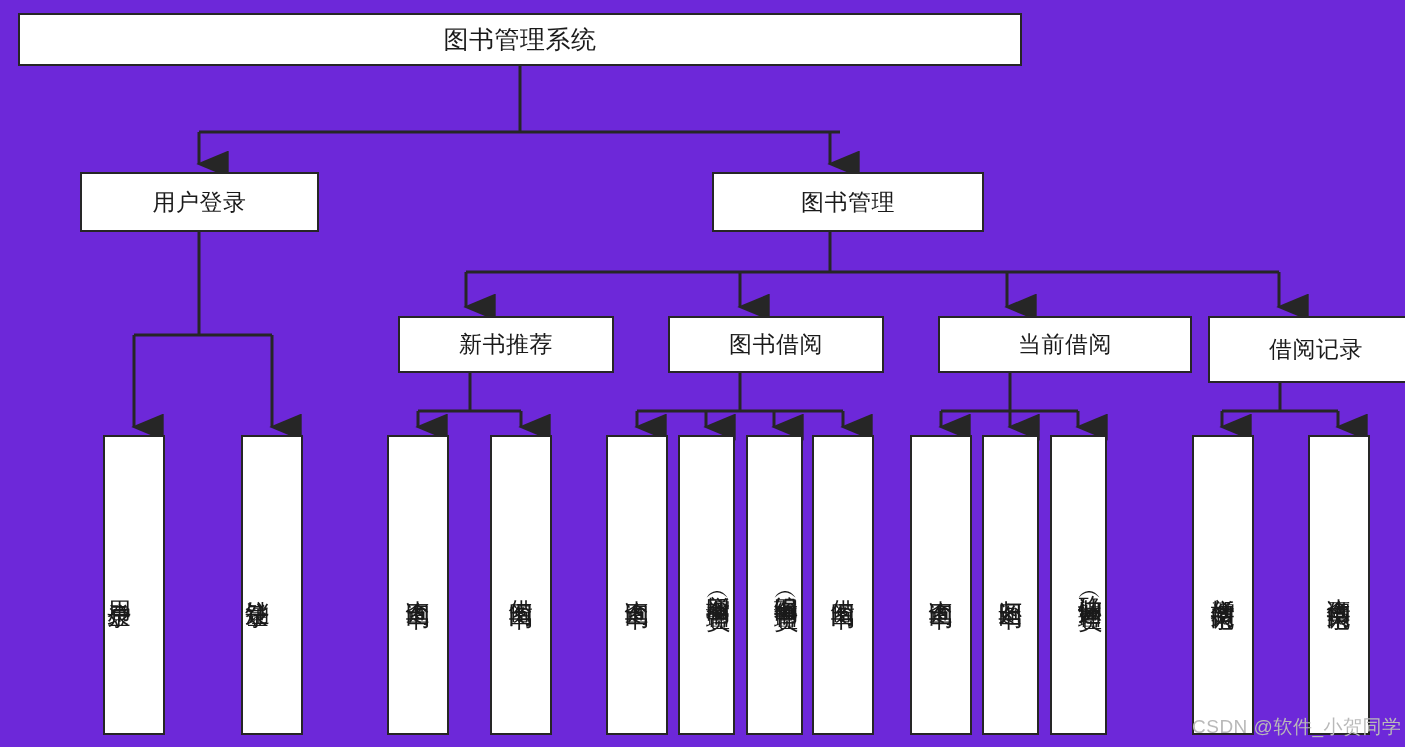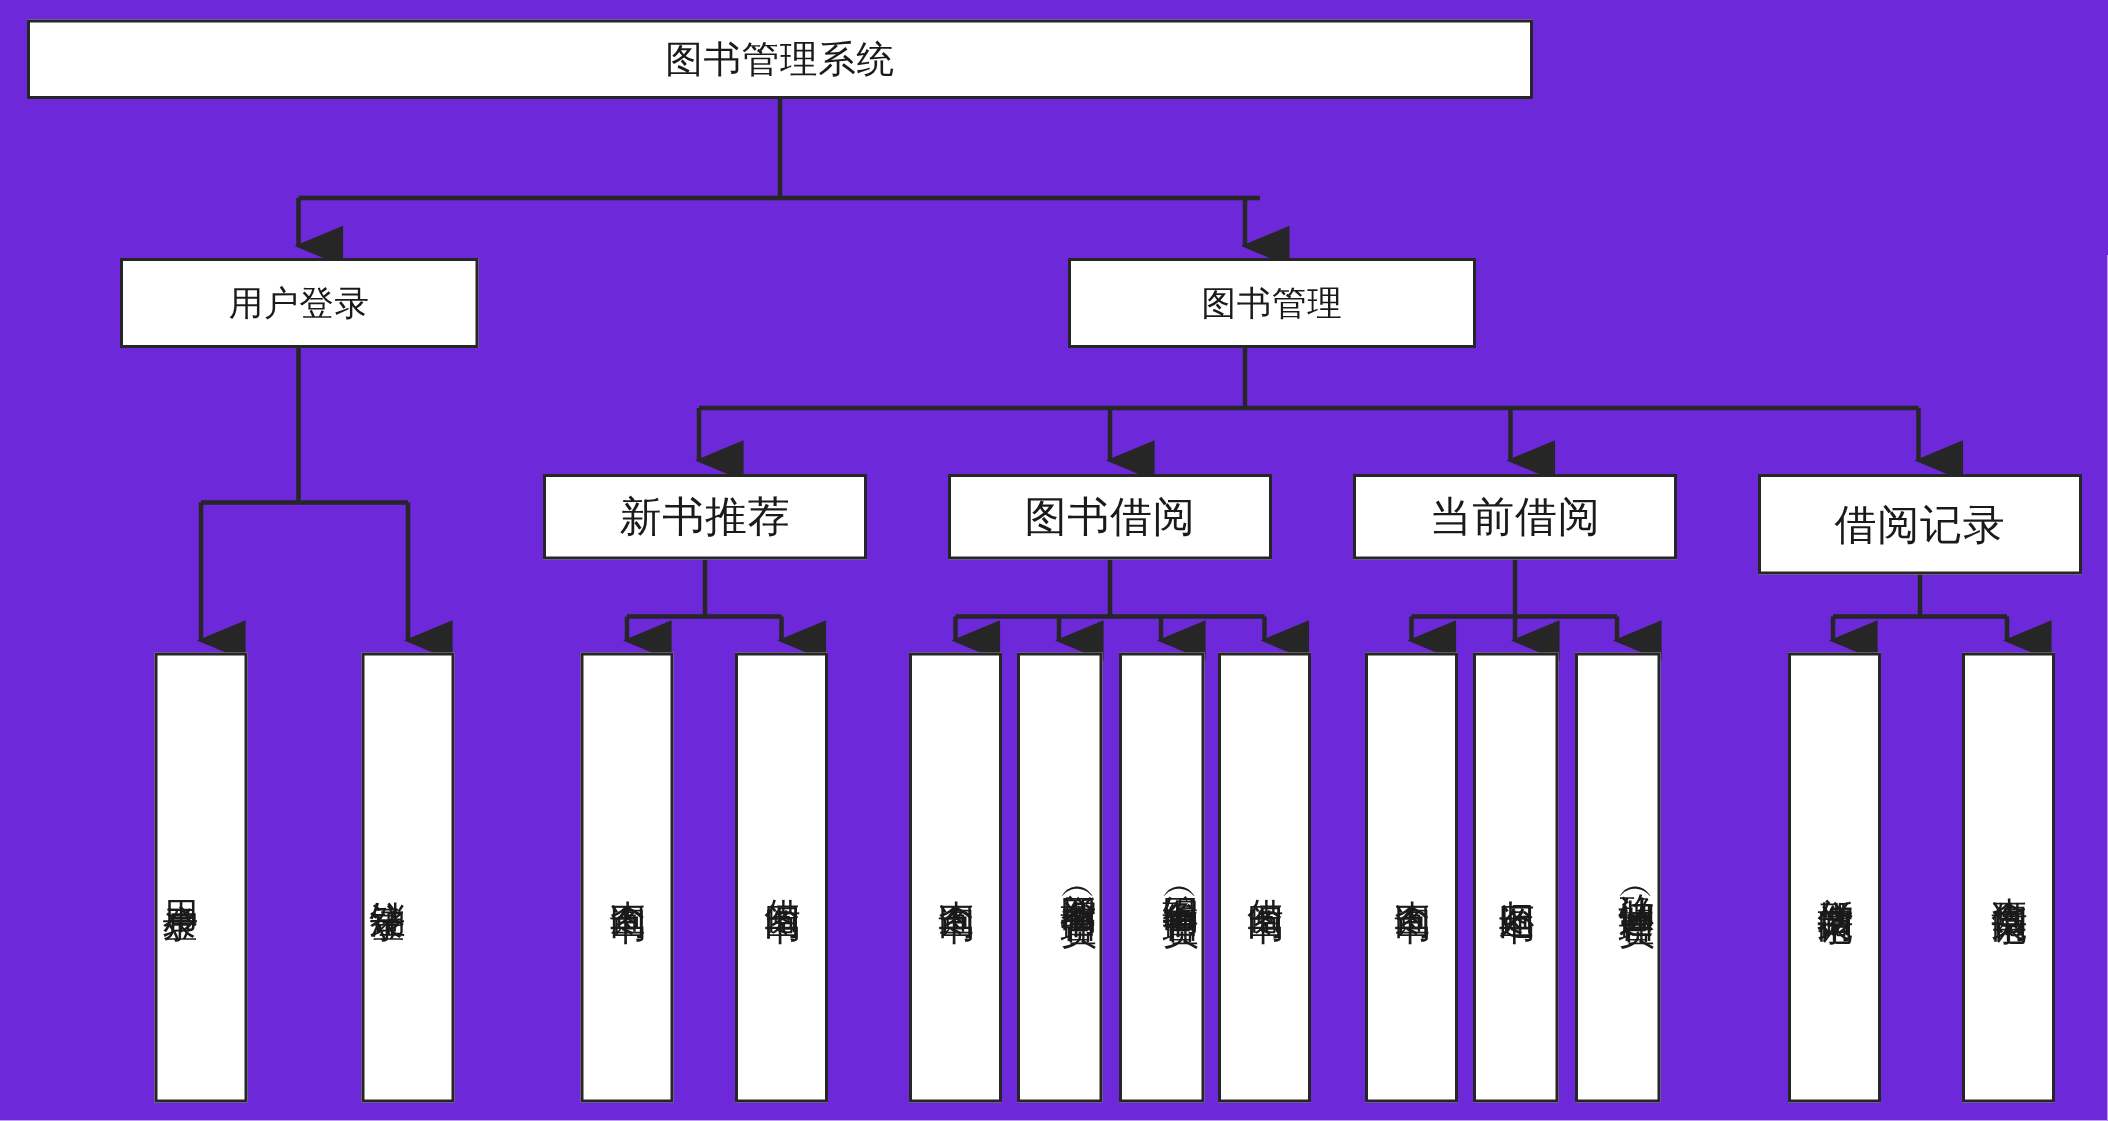--- a/index.html
+++ b/index.html
@@ -37,21 +37,22 @@
     text-align: center;
     letter-spacing: 0.5px;
   }
   .node.root {
     font-size: 25px;
   }
   .node.lvl2 {
     font-size: 23px;
   }
   .node.lvl3 {
-    font-size: 28px;
+    font-size: 23px;
+    margin-left: 36px;
   }
   .node.leaf {
     writing-mode: vertical-rl;
     text-orientation: upright;
     font-size: 24px;
     line-height: 1.22;
     letter-spacing: 2px;
     padding: 6px 0;
     white-space: nowrap;
   }
@@ -141,21 +142,21 @@
   <div class="node lvl2" style="left:712px; top:172px; width:272px; height:60px;">
     <span>图书管理</span>
   </div>
 
   <div class="node lvl3" style="left:362px; top:316px; width:216px; height:57px;">
     <span>新书推荐</span>
   </div>
   <div class="node lvl3" style="left:632px; top:316px; width:216px; height:57px;">
     <span>图书借阅</span>
   </div>
-  <div class="node lvl3" style="left:902px; top:316px; width:216px; height:57px;">
+  <div class="node lvl3" style="left:902px; top:316px; width:254px; height:57px;">
     <span>当前借阅</span>
   </div>
   <div class="node lvl3" style="left:1172px; top:316px; width:216px; height:67px;">
     <span>借阅记录</span>
   </div>
 
   <div class="node leaf tall" style="left:103px; top:435px; width:62px; height:300px;">
     <span>用户登录</span>
   </div>
   <div class="node leaf tall" style="left:241px; top:435px; width:62px; height:300px;">
@@ -192,14 +193,15 @@
     <span>确认归还（管理员）</span>
   </div>
 
   <div class="node leaf mid" style="left:1192px; top:435px; width:62px; height:300px;">
     <span>新增借阅记录</span>
   </div>
   <div class="node leaf mid" style="left:1308px; top:435px; width:62px; height:300px;">
     <span>查询借阅记录</span>
   </div>
 
+  <div class="watermark">CSDN @软件_小贺同学</div>
 
 </div>
 
 </body></html>

